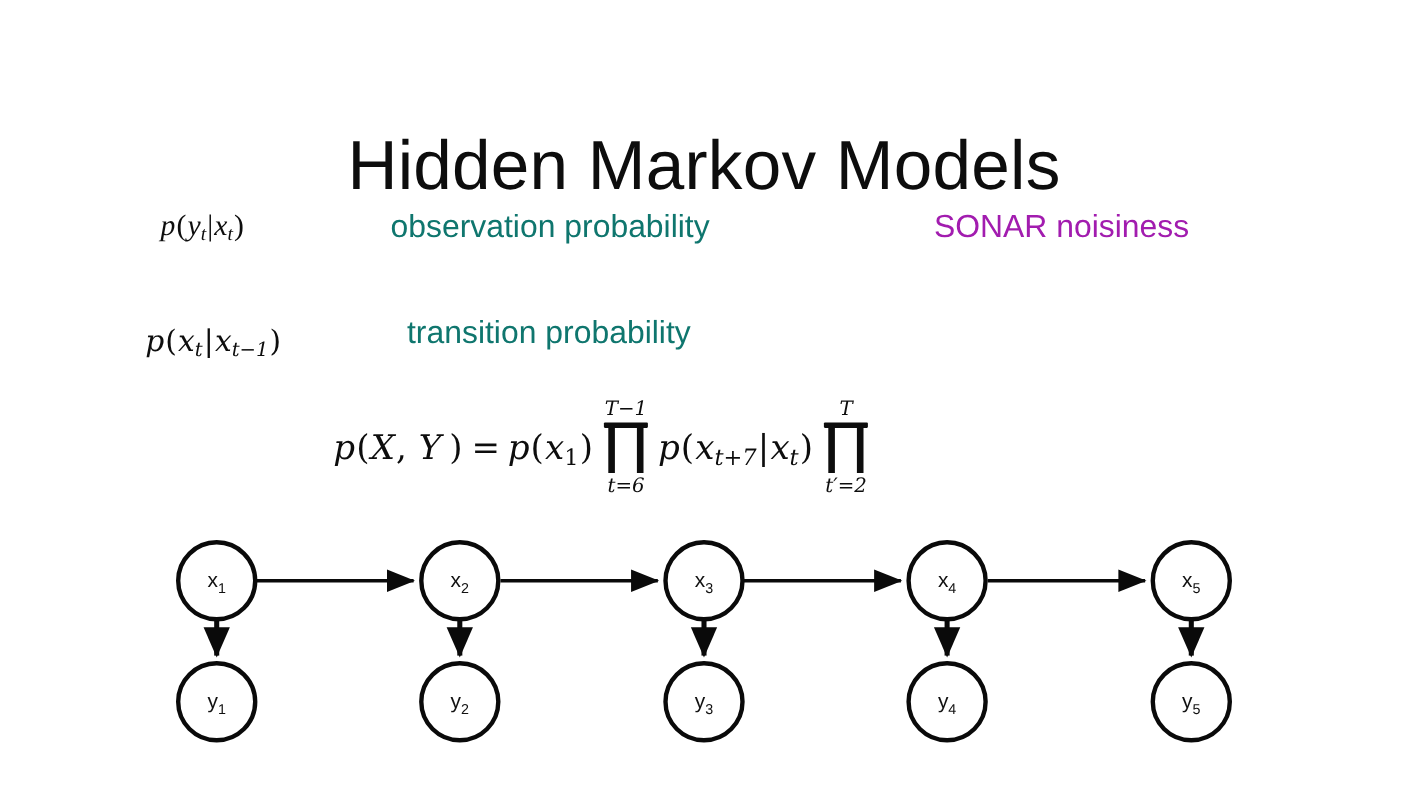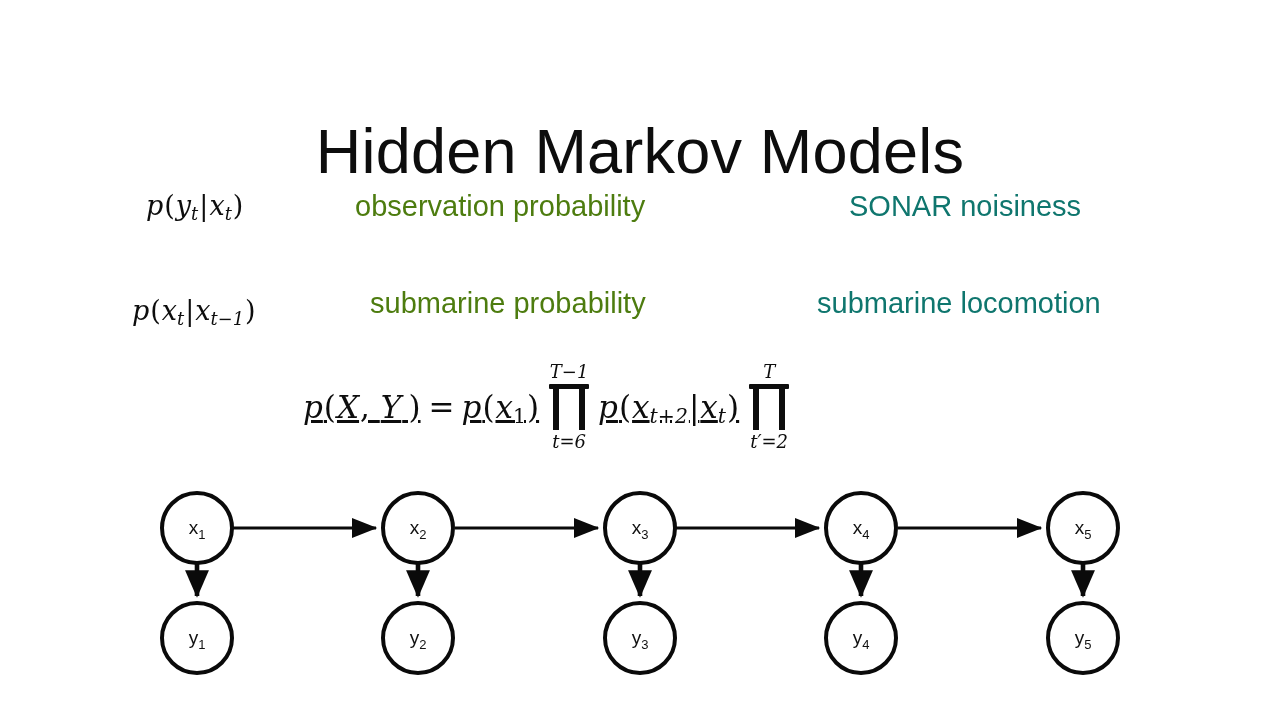--- a/index.html
+++ b/index.html
@@ -52,42 +52,42 @@
 
   .def-math {
     position: absolute;
     font-family: "DejaVu Serif", "Liberation Serif", serif;
     font-style: italic;
     font-size: 27px;
     color: #0d0d0d;
     white-space: nowrap;
     line-height: 1;
   }
-  .row-1 .def-math { left: 146px; top: 6px; }
+  .row-1 .def-math { left: 146px; top: 6px; font-family: Liberation Serif, serif; }
   .row-2 .def-math { left: 132px; top: 14px; }
 
   .def-name {
-    position: absolute;
-    font-family: "Liberation Sans", sans-serif;
-    font-size: 29px;
-    font-weight: 300;
-    color: #4d7c0f;
-    white-space: nowrap;
-    line-height: 1;
-    top: 6px;
-  }
-  .row-1 .def-name { left: 355px; }
-  .row-2 .def-name { left: 370px; }
-
-  .def-analogy {
     position: absolute;
     font-family: "Liberation Sans", sans-serif;
     font-size: 29px;
     font-weight: 300;
     color: #0f766e;
+    white-space: nowrap;
+    line-height: 1;
+    top: 6px;
+  }
+  .row-1 .def-name { left: 355px; }
+  .row-2 .def-name { left: 370px; }
+
+  .def-analogy {
+    position: absolute;
+    font-family: "Liberation Sans", sans-serif;
+    font-size: 29px;
+    font-weight: 300;
+    color: #a21caf;
     white-space: nowrap;
     line-height: 1;
     top: 6px;
   }
   .row-1 .def-analogy { left: 849px; }
   .row-2 .def-analogy { left: 817px; }
 
   
   .equation {
     position: absolute;
@@ -105,21 +105,20 @@
     top: 0;
     display: flex;
     align-items: center;
     height: 110px;
     white-space: nowrap;
   }
   .eq-term {
     font-size: 31px;
     line-height: 1;
     display: inline-block;
-    text-decoration: underline;
   }
   .eq-op {
     font-size: 31px;
     line-height: 1;
     padding: 0 7px;
   }
 
   
   .bigprod {
     display: inline-flex;
@@ -212,22 +211,21 @@
       <span class="upr">p</span><span class="mid">(</span><span class="upr">y</span><sub class="msub">t</sub><span class="mid">|</span><span class="upr">x</span><sub class="msub">t</sub><span class="mid">)</span>
     </span>
     <span class="def-name">observation probability</span>
     <span class="def-analogy">SONAR noisiness</span>
   </div>
 
   <div class="def-row row-2">
     <span class="def-math">
       <span class="upr">p</span><span class="mid">(</span><span class="upr">x</span><sub class="msub">t</sub><span class="mid">|</span><span class="upr">x</span><sub class="msub">t−1</sub><span class="mid">)</span>
     </span>
-    <span class="def-name">submarine probability</span>
-    <span class="def-analogy">submarine locomotion</span>
+    <span class="def-name">transition probability</span>
   </div>
 
   <div class="equation">
     <div class="eq-inner">
 
       <span class="eq-term">
         <span class="upr">p</span><span class="mid">(</span><span class="upr">X</span><span class="mid">,&nbsp;</span><span class="upr">Y</span><span class="mid"> )</span>
       </span>
 
       <span class="eq-op">=</span>
@@ -240,21 +238,21 @@
         <span class="lim lim-top">T−1</span>
         <span class="prod-glyph">
           <span class="bar"></span>
             <span class="leg l"></span>
             <span class="leg r"></span>
         </span>
         <span class="lim lim-bot">t=6</span>
       </span>
 
       <span class="eq-term">
-        <span class="upr">p</span><span class="mid">(</span><span class="upr">x</span><sub class="msub">t+2</sub><span class="mid">|</span><span class="upr">x</span><sub class="msub">t</sub><span class="mid">)</span>
+        <span class="upr">p</span><span class="mid">(</span><span class="upr">x</span><sub class="msub">t+7</sub><span class="mid">|</span><span class="upr">x</span><sub class="msub">t</sub><span class="mid">)</span>
       </span>
 
       <span class="bigprod">
         <span class="lim lim-top">T</span>
         <span class="prod-glyph">
           <span class="bar"></span>
             <span class="leg l"></span>
             <span class="leg r"></span>
         </span>
         <span class="lim lim-bot">t′=2</span>

